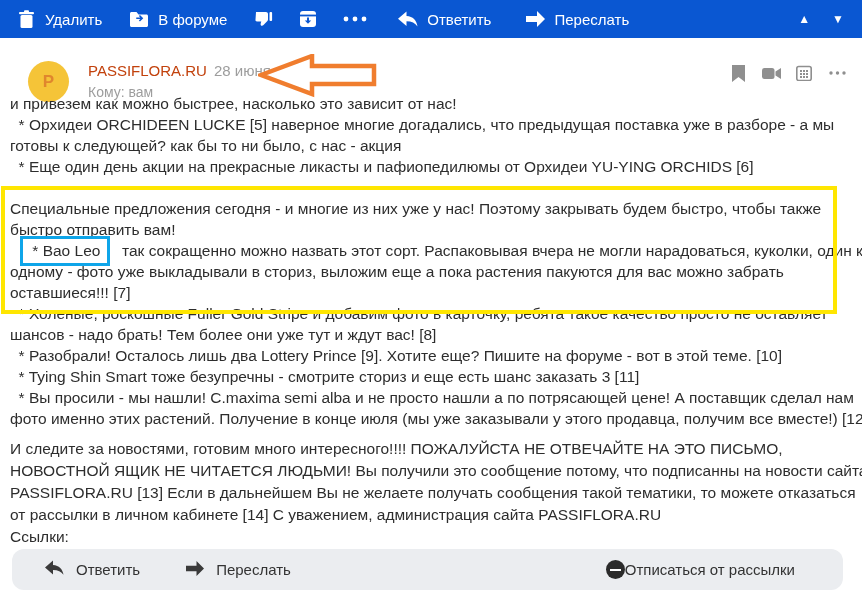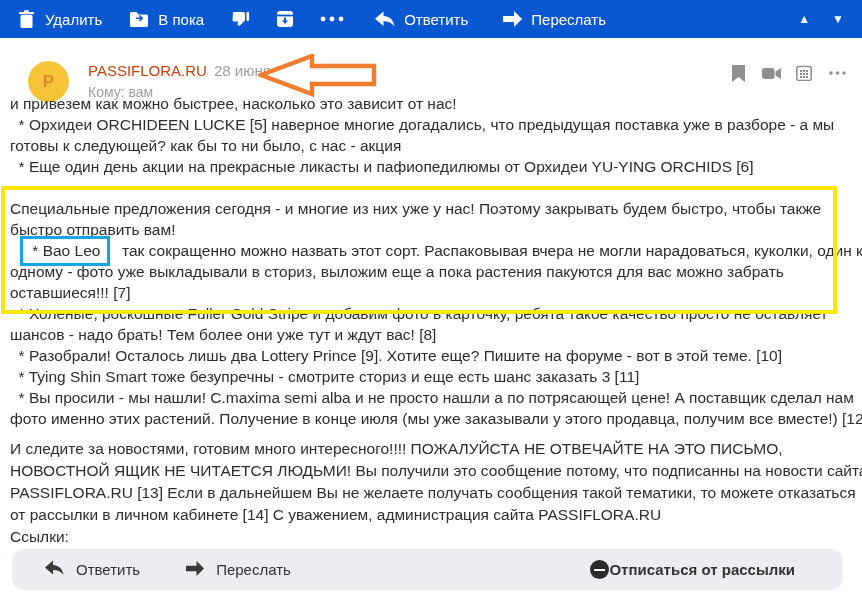--- a/index.html
+++ b/index.html
@@ -44,21 +44,21 @@
   .hl-box{position:absolute;left:1px;top:186px;width:828px;height:120px;
           border:4px solid #ffe600;pointer-events:none;}
   .arrow-anno{position:absolute;left:258px;top:54px;pointer-events:none;}
 
   
   .footer-pill{position:absolute;left:12px;top:549px;width:831px;height:41px;
                background:#ebedf0;border-radius:12px;display:flex;align-items:center;
                font-size:15px;color:#333;}
   .fp-left{display:flex;align-items:center;gap:14px;padding-left:33px;}
   .fp-btn{display:flex;align-items:center;gap:12px;cursor:pointer;white-space:nowrap;}
-  .fp-right{margin-left:auto;display:flex;align-items:center;padding-right:48px;cursor:pointer;font-weight:bold;}
+  .fp-right{margin-left:auto;display:flex;align-items:center;padding-right:48px;cursor:pointer;}
   .minus-circle{width:19px;height:19px;border-radius:50%;background:#2b2b2b;position:relative;}
   .minus-circle::after{content:"";position:absolute;left:4px;top:8.5px;width:11px;height:2.5px;background:#fff;}
   .fp-gap{width:18px;}
 </style>
 </head>
 <body>
 
 <div id="app">
 
   <div class="toolbar">
@@ -76,21 +76,21 @@
       <span>Удалить</span>
     </div>
     <div class="tb-sp"></div>
     <div class="tb-btn">
       <span class="tb-ico">
         <svg width="20" height="17" viewBox="0 0 20 17">
             <path fill="#fff" d="M1 2.5C1 1.7 1.7 1 2.5 1h5l2 2.5h8c.8 0 1.5.7 1.5 1.5v9.5c0 .8-.7 1.5-1.5 1.5h-15C1.7 16 1 15.3 1 14.5z"></path>
             <path fill="#0a57d2" d="M8 7h5.2l-1.8-1.8 1.4-1.4 4.2 4.2-4.2 4.2-1.4-1.4 1.8-1.8H8z" transform="translate(1,1) scale(0.78)"></path>
           </svg>
       </span>
-      <span>В пока</span>
+      <span>В форуме</span>
     </div>
     <div class="tb-sp"></div>
     <div class="tb-btn">
       <span class="tb-ico">
         <svg width="19" height="18" viewBox="0 0 19 18">
             <path fill="#fff" d="M1 2h10c1 0 2 .8 2 2v5.5c0 .6-.2 1-.6 1.4L8.5 15c-.6.8-2.2 1.5-2.8-.1-.3-.9.3-2.4.6-3.4H2c-1 0-1.8-1-1.5-2L1 2z"></path>
             <rect x="14.5" y="2" width="2.6" height="9" rx="1" fill="#fff"></rect>
           </svg>
       </span>
     </div>

